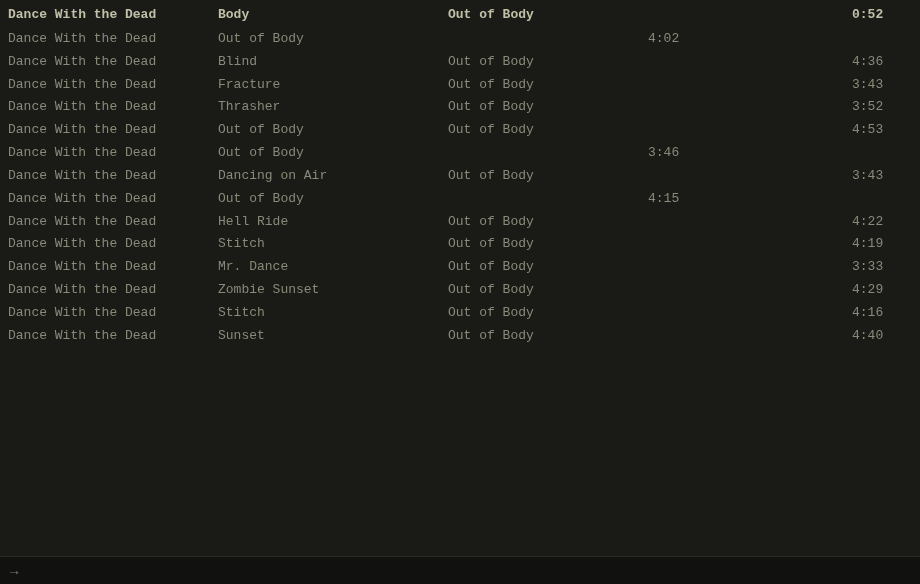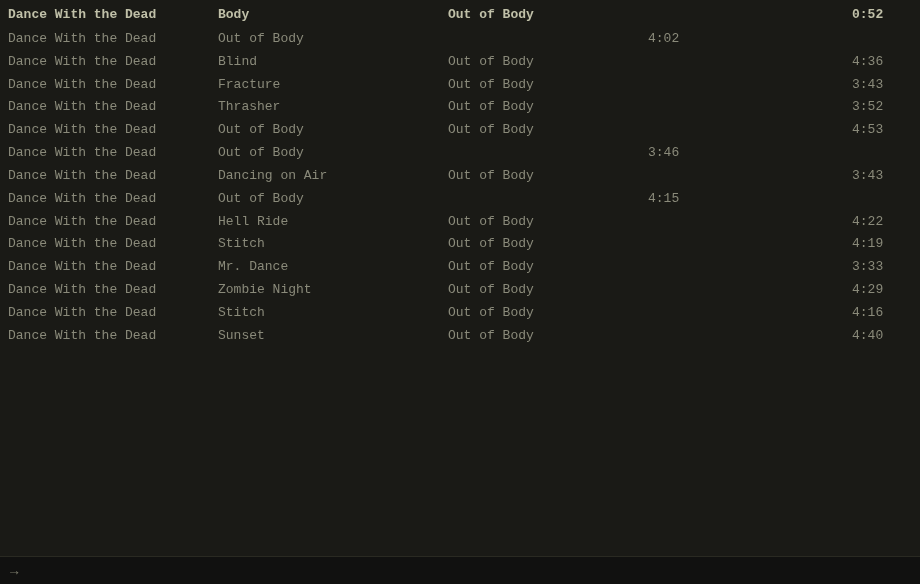--- a/index.html
+++ b/index.html
@@ -150,21 +150,21 @@
     </div>
     <div class="track-row">
       <span class="col-artist">Dance With the Dead</span>
       <span class="col-title">Mr. Dance</span>
       <span class="col-album">Out of Body</span>
       <span class="col-spacer"></span>
       <span class="col-duration">3:33</span>
     </div>
     <div class="track-row">
       <span class="col-artist">Dance With the Dead</span>
-      <span class="col-title">Zombie Night</span>
+      <span class="col-title">Zombie Sunset</span>
       <span class="col-album">Out of Body</span>
       <span class="col-spacer"></span>
       <span class="col-duration">4:29</span>
     </div>
     <div class="track-row">
       <span class="col-artist">Dance With the Dead</span>
       <span class="col-title">Stitch</span>
       <span class="col-album">Out of Body</span>
       <span class="col-spacer"></span>
       <span class="col-duration">4:16</span>

